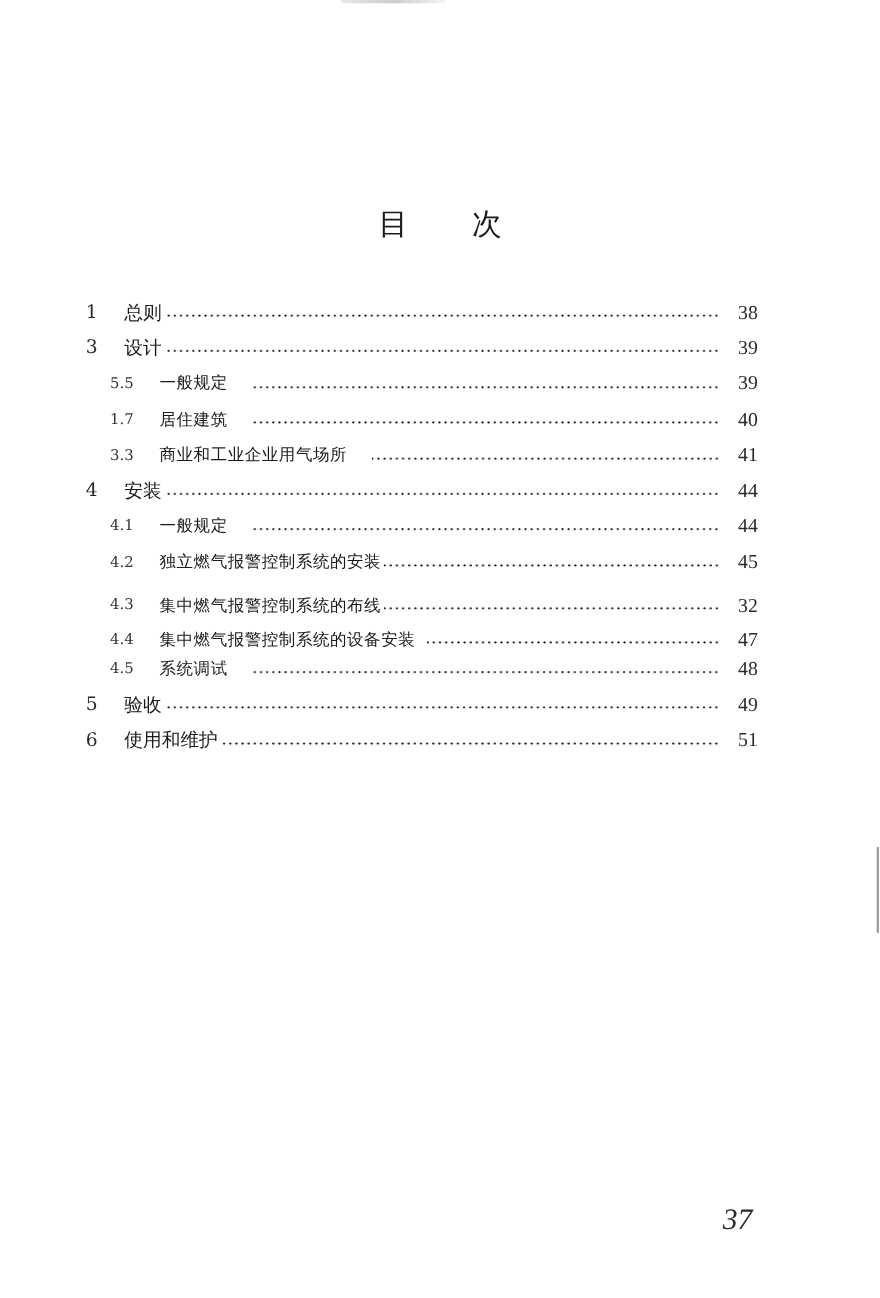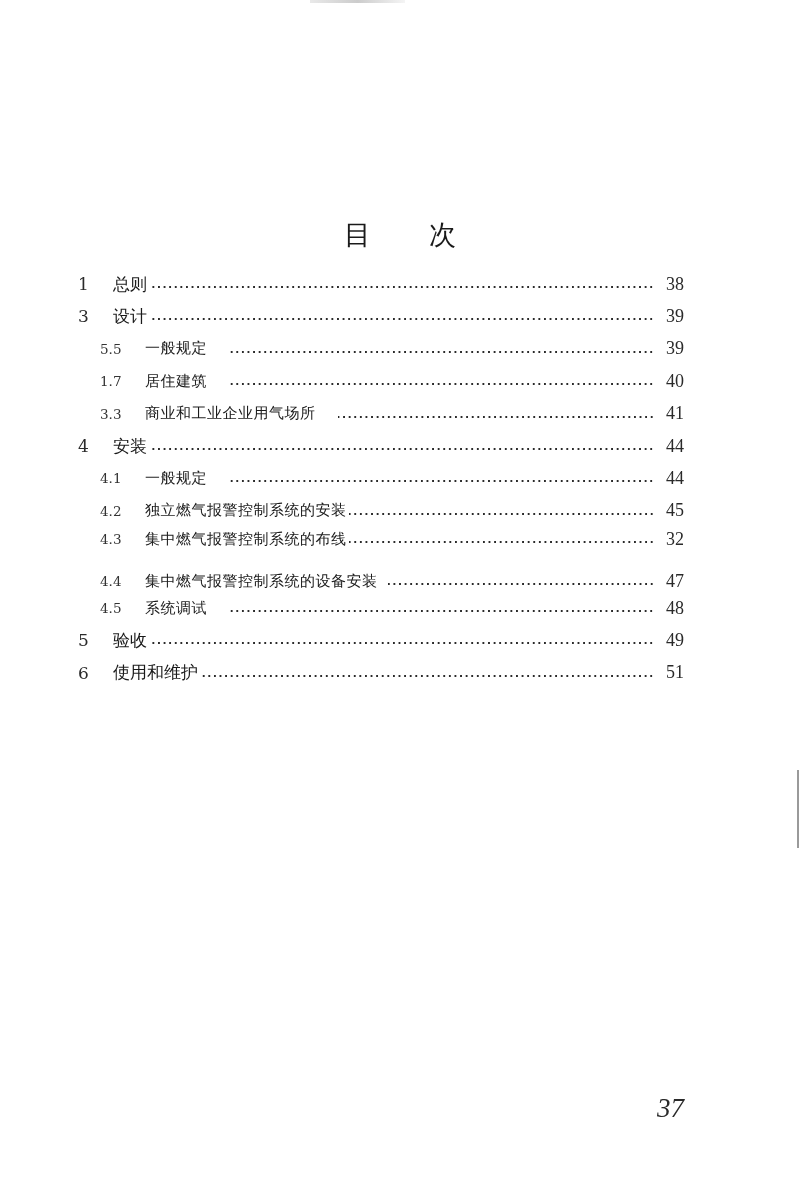--- a/index.html
+++ b/index.html
@@ -33,21 +33,20 @@
     }
     .title {
       position: absolute;
       top: 186px;
       left: 0;
       width: 800px;
       text-align: center;
       font-size: 27px;
       letter-spacing: 0;
       color: #1a1a1a;
-      margin-top: 31px;
     }
     .title span { display: inline-block; }
     .title .gap { width: 58px; }
     .toc {
       position: absolute;
       left: 0;
       top: 268px;
       width: 800px;
     }
     .row {
@@ -85,21 +84,21 @@
       margin: 6px 12px 0 2px;
       background-image: radial-gradient(circle, #2a2a2a 0.9px, transparent 1.1px);
       background-size: 5.6px 2px;
       background-repeat: repeat-x;
       background-position: right center;
     }
     .leader.spaced { margin-left: 22px; }
     .page {
       display: inline-block;
       width: 28px;
-      text-align: left;
+      text-align: center;
       font-family: "Liberation Serif", "DejaVu Serif", serif;
       font-size: 18px;
       color: #2a2a2a;
     }
     .page-number {
       position: absolute;
       left: 657px;
       top: 1093px;
       font-family: "Liberation Serif", "DejaVu Serif", serif;
       font-style: italic;
@@ -168,21 +167,21 @@
     <span class="page">44</span>
   </div>
 
   <div class="row l2" style="top:226.8px">
     <span class="num">4.2</span>
     <span class="label">独立燃气报警控制系统的安装</span>
     <span class="leader"></span>
     <span class="page">45</span>
   </div>
 
-  <div class="row l2" style="top:255px">
+  <div class="row l2" style="top:266px">
     <span class="num">4.3</span>
     <span class="label">集中燃气报警控制系统的布线</span>
     <span class="leader"></span>
     <span class="page">32</span>
   </div>
 
   <div class="row l2" style="top:297px">
     <span class="num">4.4</span>
     <span class="label">集中燃气报警控制系统的设备安装</span>
     <span class="leader spaced" style="margin-left:10px"></span>

